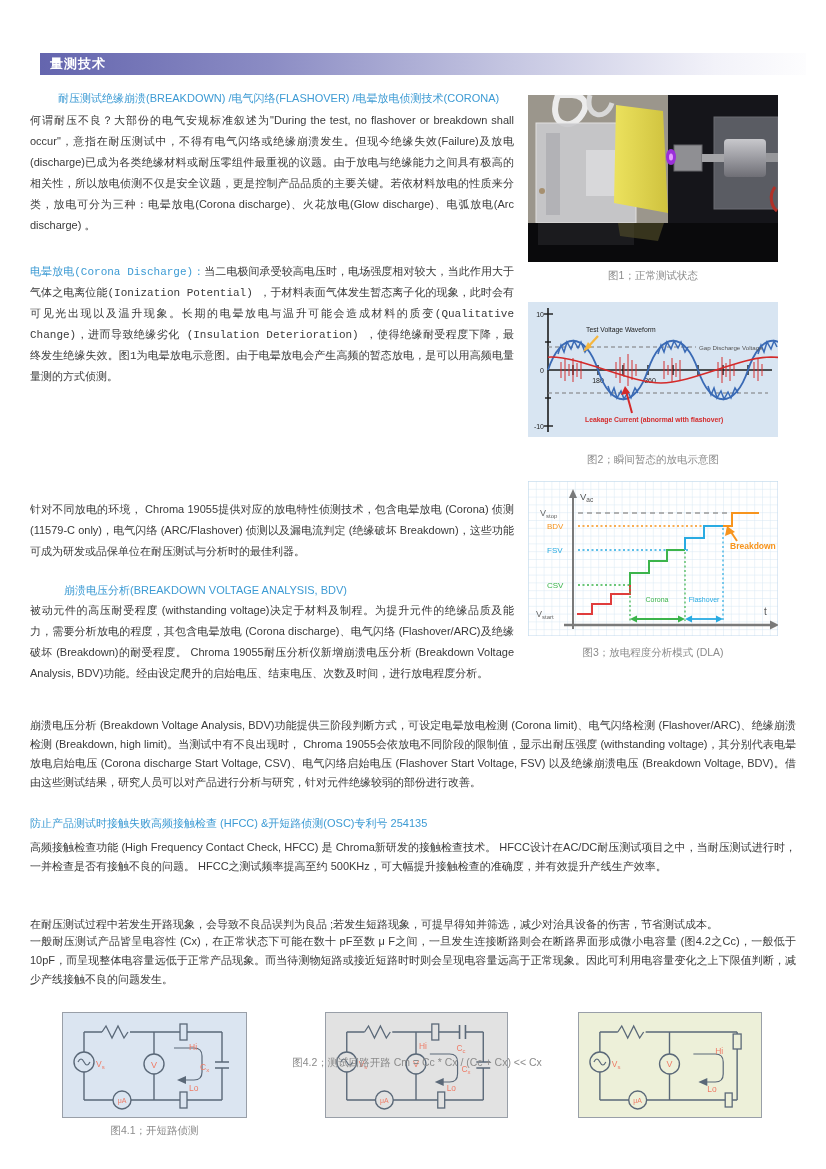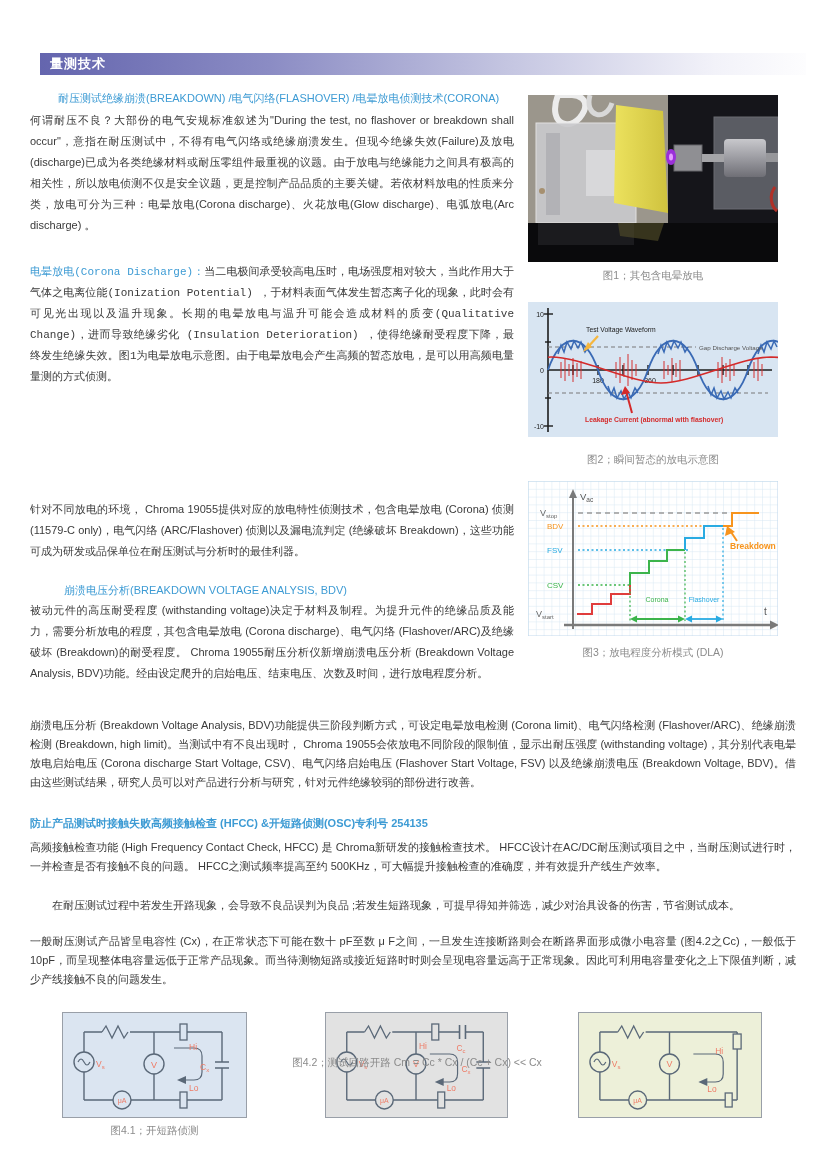--- a/index.html
+++ b/index.html
@@ -58,21 +58,21 @@
       <rect x="196" y="44" width="42" height="38" rx="4" fill="url(#cyl)"></rect>
       <rect x="238" y="58" width="12" height="9" fill="#97979b"></rect>
       <ellipse cx="143" cy="62" rx="5" ry="8" fill="#9b30d9"></ellipse>
       <ellipse cx="143" cy="62" rx="2" ry="3.5" fill="#e49cff"></ellipse>
       <rect x="0" y="128" width="250" height="39" fill="#0a0a0c"></rect>
       <rect x="10" y="128" width="96" height="22" fill="#2a2a2e" opacity="0.55"></rect>
       <polygon points="90,128 136,128 130,146 92,141" fill="#55502a" opacity="0.6"></polygon>
       <path d="M247,92 c-7,9 -3,20 2,24" fill="none" stroke="#b03028" stroke-width="3"></path>
     </svg>
   </div>
-  <div class="caption" style="left:528px;top:269px;width:250px;">图1；其包含电晕放电</div>
+  <div class="caption" style="left:528px;top:269px;width:250px;">图1；正常测试状态</div>
 
   <div class="fig" style="left:528px;top:302px;">
     <svg width="250" height="135" viewBox="0 0 250 135">
       <rect x="0" y="0" width="250" height="135" fill="#d8e5f2"></rect>
       <line x1="20" y1="6" x2="20" y2="130" stroke="#1c1c1c" stroke-width="1.6"></line>
       <line x1="20" y1="68" x2="244" y2="68" stroke="#1c1c1c" stroke-width="1.6"></line>
       <g stroke="#1c1c1c" stroke-width="1.4">
         <line x1="16" y1="12" x2="25" y2="12"></line>
           <line x1="17" y1="40" x2="23" y2="40"></line>
           <line x1="17" y1="96" x2="23" y2="96"></line>
@@ -180,23 +180,23 @@
       <text x="176" y="121" font-size="7" fill="#29abe2" text-anchor="middle">Flashover</text>
       <text x="202" y="68" font-size="8.5" font-weight="bold" fill="#f7941d">Breakdown</text>
       <line x1="209" y1="60" x2="203" y2="51" stroke="#f7941d" stroke-width="2"></line>
       <polygon points="199,45 197,55 207,51" fill="#f7941d"></polygon>
       <text x="236" y="134" font-size="10" fill="#555">t</text>
     </svg>
   </div>
   <div class="caption" style="left:528px;top:646px;width:250px;">图3；放电程度分析模式 (DLA)</div>
 
   <div class="para-full" style="top:716px;">崩溃电压分析 (Breakdown Voltage Analysis, BDV)功能提供三阶段判断方式，可设定电晕放电检测 (Corona limit)、电气闪络检测 (Flashover/ARC)、绝缘崩溃检测 (Breakdown, high limit)。当测试中有不良出现时， Chroma 19055会依放电不同阶段的限制值，显示出耐压强度 (withstanding voltage)，其分别代表电晕放电启始电压 (Corona discharge Start Voltage, CSV)、电气闪络启始电压 (Flashover Start Voltage, FSV) 以及绝缘崩溃电压 (Breakdown Voltage, BDV)。借由这些测试结果，研究人员可以对产品进行分析与研究，针对元件绝缘较弱的部份进行改善。</div>
-  <div class="h-blue full" style="left:30px;top:815px;font-weight:bold;">防止产品测试时接触失败高频接触检查 (HFCC) &amp;开短路侦测(OSC)专利号 254135</div>
+  <div class="h-blue full" style="left:30px;top:815px;">防止产品测试时接触失败高频接触检查 (HFCC) &amp;开短路侦测(OSC)专利号 254135</div>
   <div class="para-full" style="top:838px;">高频接触检查功能 (High Frequency Contact Check, HFCC) 是 Chroma新研发的接触检查技术。 HFCC设计在AC/DC耐压测试项目之中，当耐压测试进行时，一并检查是否有接触不良的问题。 HFCC之测试频率提高至约 500KHz，可大幅提升接触检查的准确度，并有效提升产线生产效率。</div>
-  <div class="para-full" style="top:896px;margin-left:22px;">在耐压测试过程中若发生开路现象，会导致不良品误判为良品 ;若发生短路现象，可提早得知并筛选，减少对治具设备的伤害，节省测试成本。</div>
+  <div class="para-full" style="top:915px;">在耐压测试过程中若发生开路现象，会导致不良品误判为良品 ;若发生短路现象，可提早得知并筛选，减少对治具设备的伤害，节省测试成本。</div>
   <div class="para-full" style="top:932px;">一般耐压测试产品皆呈电容性 (Cx)，在正常状态下可能在数十 pF至数 μ F之间，一旦发生连接断路则会在断路界面形成微小电容量 (图4.2之Cc)，一般低于 10pF，而呈现整体电容量远低于正常产品现象。而当待测物短路或接近短路时时则会呈现电容量远高于正常现象。因此可利用电容量变化之上下限值判断，减少产线接触不良的问题发生。</div>
 
   <div class="fig" style="left:62px;top:1012px;">
     <svg width="185" height="106" viewBox="0 0 185 106">
       <rect x="0.5" y="0.5" width="184" height="105" fill="#dbe5f1" stroke="#999fa8"></rect>
       <g stroke="#5a6878" stroke-width="1.4" fill="none">
         <path d="M22,20 H40 M68,20 H160 M22,20 V88 M22,88 H160 M92,20 V88 M160,20 V50 M160,56 V88"></path>
         <polyline points="40,20 44,14 50,26 56,14 62,26 66,20" stroke-width="1.3"></polyline>
         <path d="M153,50 H167 M153,56 H167" stroke-width="1.6"></path>
       </g>

